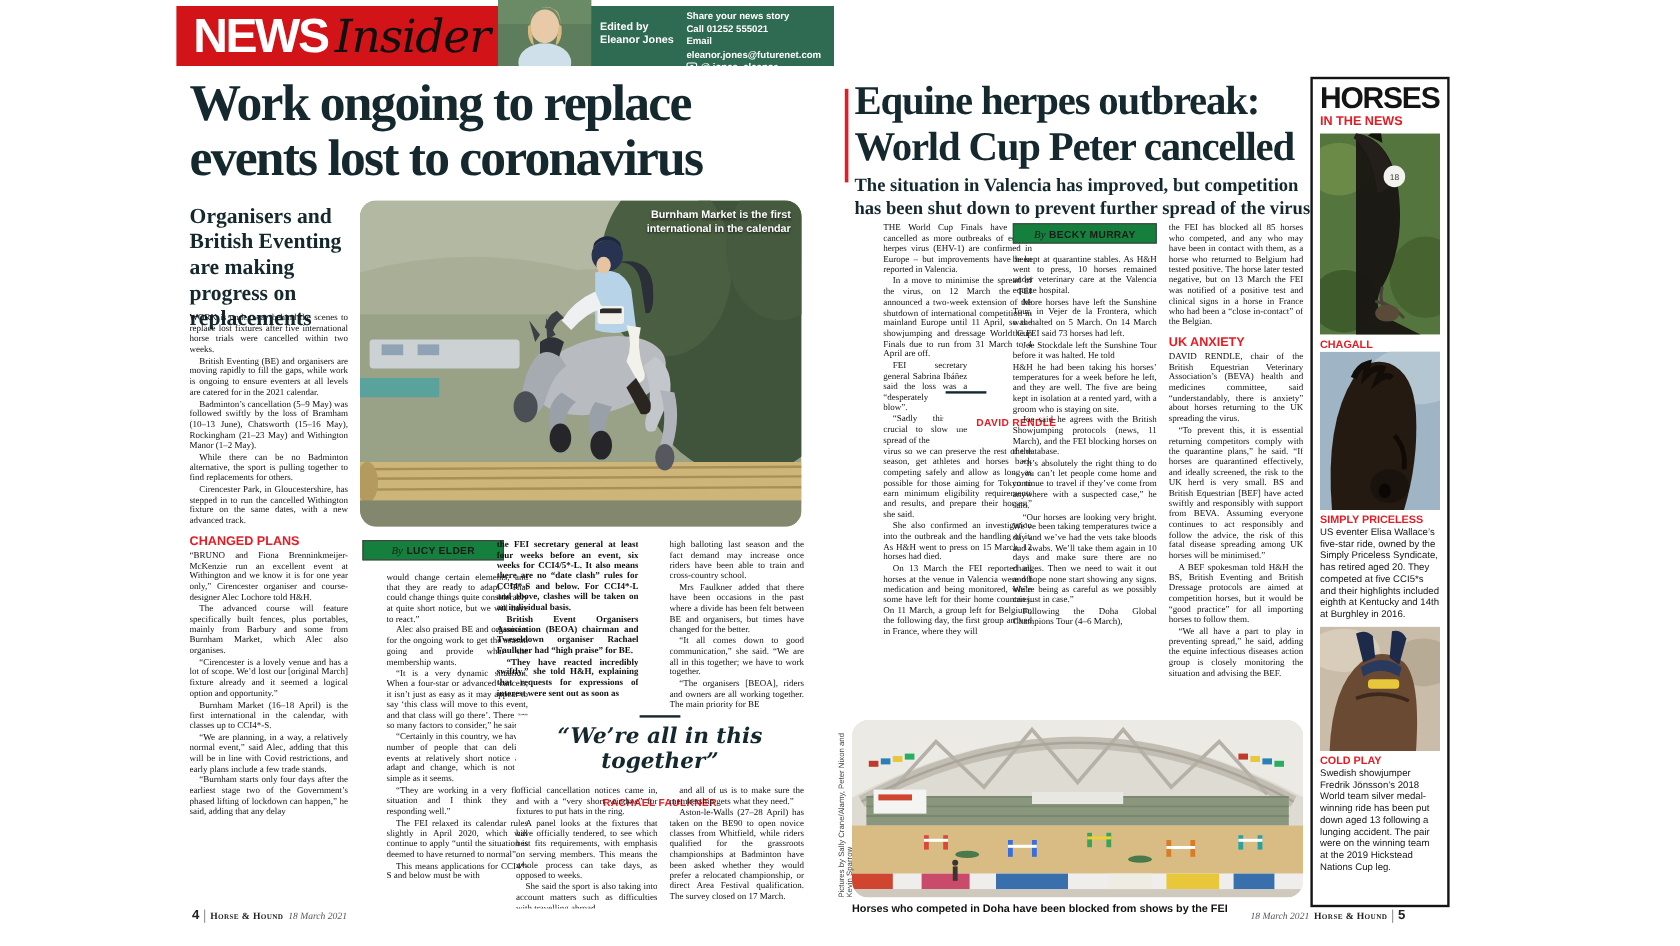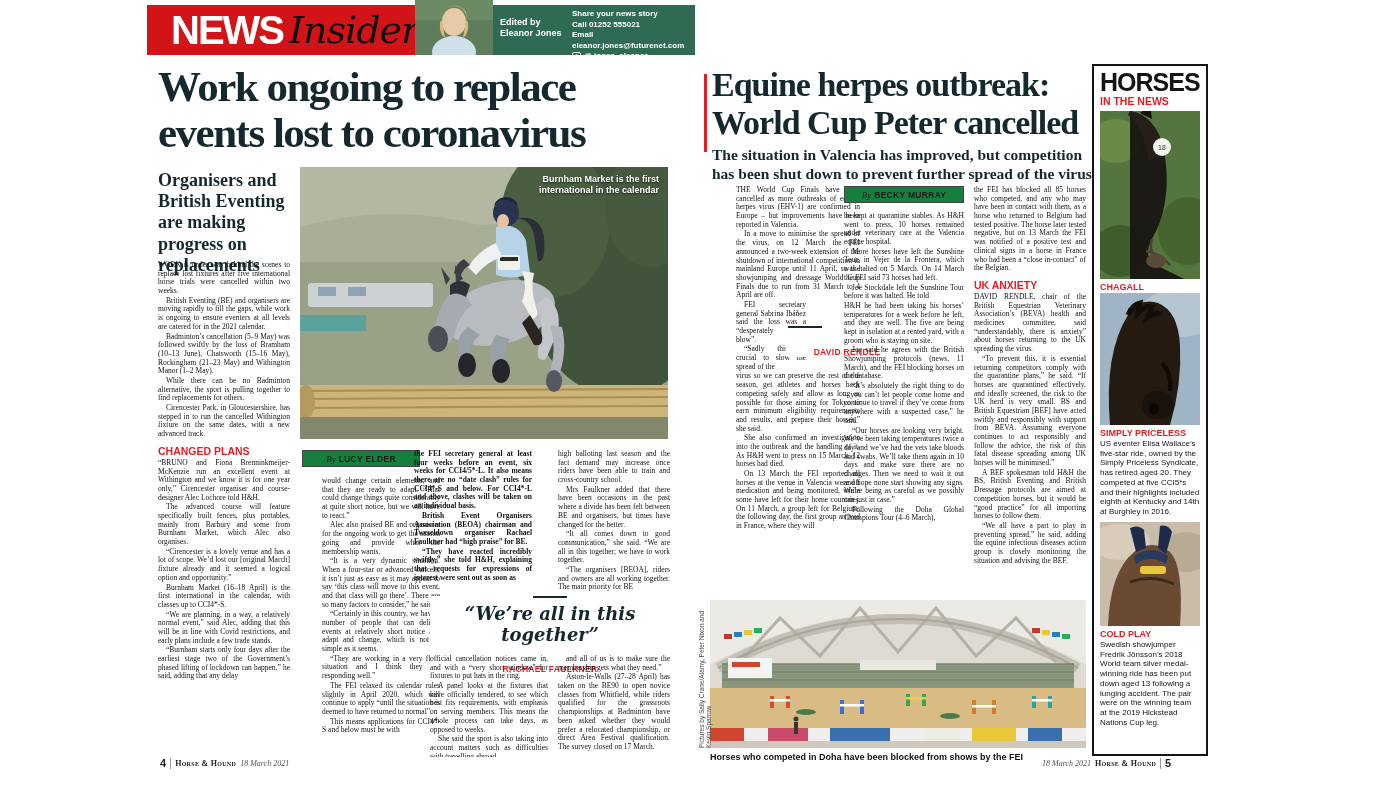--- a/index.html
+++ b/index.html
@@ -1,20 +1,20 @@
 <!DOCTYPE html>
 <html><head>
 <meta charset="utf-8">
 <style>
   html,body{margin:0;padding:0;background:#ffffff;}
   #canvas{position:relative;width:1400px;height:788px;background:#ffffff;overflow:hidden;
           font-family:"Liberation Serif",serif;color:#1a1a1a;}
   
   .banner-red{position:absolute;left:147px;top:5px;width:268px;height:50px;background:#d21418;
-              display:flex;align-items:center;padding-left:24px;box-sizing:border-box;}
+              display:flex;align-items:center;padding-left:14px;box-sizing:border-box;}
   .brand-news{font-family:"Liberation Sans",sans-serif;font-weight:bold;font-size:40px;color:#ffffff;
               letter-spacing:-2px;line-height:1;}
   .brand-insider{font-family:"DejaVu Serif",serif;font-style:italic;font-size:38px;color:#101010;
                  letter-spacing:-1px;margin-left:6px;line-height:1;}
   .banner-green{position:absolute;left:415px;top:5px;width:280px;height:50px;background:#2e6b52;}
   .editor-photo{position:absolute;left:415px;top:0;width:78px;height:55px;overflow:hidden;}
   .banner-edited{position:absolute;left:500px;top:17px;width:70px;color:#fff;
                  font-family:"Liberation Sans",sans-serif;font-weight:bold;font-size:9px;line-height:1.25;}
   .banner-contact{position:absolute;left:572px;top:9px;width:122px;color:#fff;
                   font-family:"Liberation Sans",sans-serif;font-weight:bold;font-size:8px;line-height:1.32;}
@@ -42,21 +42,21 @@
               font-size:9px;background:#15803d;}
   .byline-by{font-style:italic;font-family:"Liberation Serif",serif;margin-right:3px;}
   .byline-name{font-family:"Liberation Sans",sans-serif;font-weight:bold;font-size:8.5px;letter-spacing:.3px;}
   
   .pullquote{position:absolute;text-align:center;background:#fff;}
   .pq-rule{width:34px;height:2px;background:#14282e;margin:0 auto 5px auto;}
   .pq-rule.left{margin:0 0 5px 2px;}
   .pq-text{font-family:"DejaVu Serif",serif;font-style:italic;font-weight:bold;color:#14282e;}
   .pq-name{font-family:"Liberation Sans",sans-serif;font-weight:bold;color:#e51c23;font-size:8.5px;margin-top:19px;letter-spacing:.3px;}
   
-  .photo{position:absolute;overflow:hidden;}
+  .photo{position:absolute;overflow:hidden;border-radius:14px;}
   .photo svg{display:block;}
   .photo-caption-overlay{position:absolute;top:7px;right:9px;width:170px;text-align:right;color:#fff;
       font-family:"Liberation Sans",sans-serif;font-weight:bold;font-size:9px;line-height:1.2;
       text-shadow:0 1px 2px rgba(0,0,0,.7);}
   .photo-caption-below{position:absolute;font-family:"Liberation Sans",sans-serif;font-weight:bold;font-size:9px;color:#111;}
   .photo-credit{position:absolute;left:698px;top:598px;height:150px;width:9px;
       font-family:"Liberation Sans",sans-serif;font-size:6.5px;color:#444;
       writing-mode:vertical-rl;transform:rotate(180deg);text-align:left;}
   
   #sidebar{position:absolute;left:1092px;top:64px;width:116px;height:692px;border:2px solid #141414;

